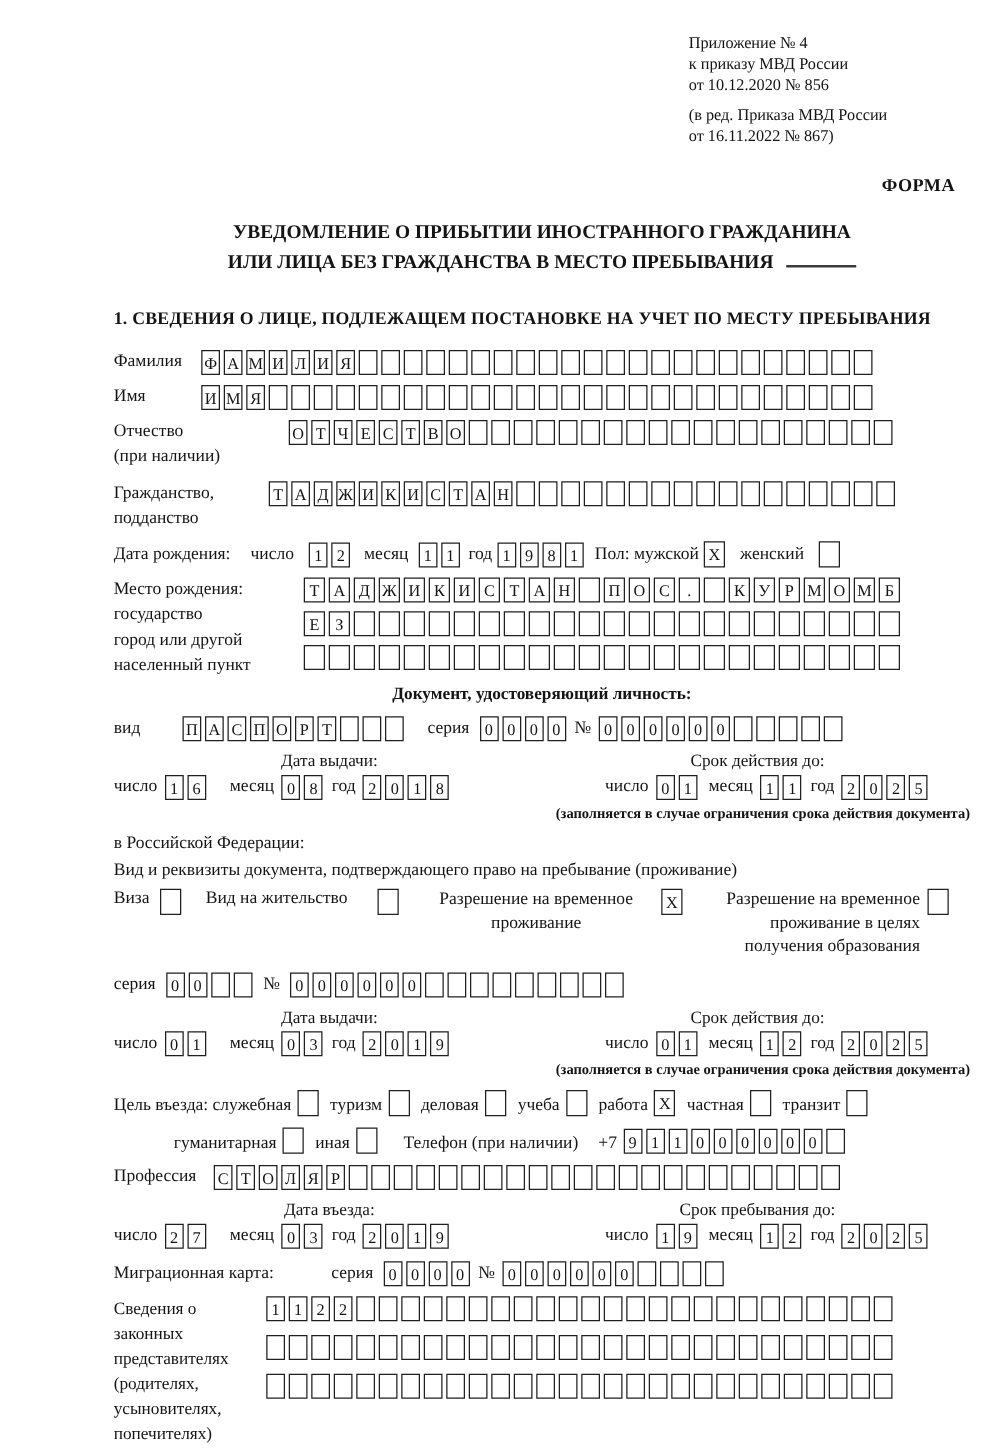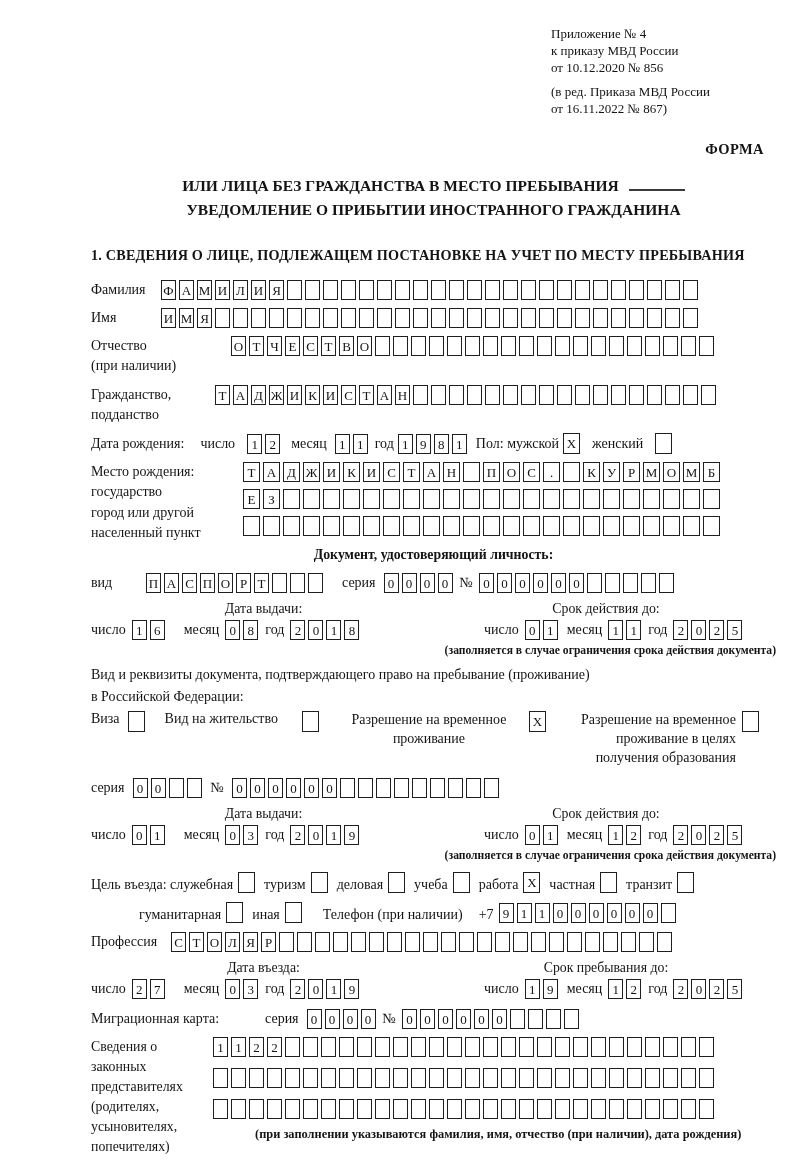--- a/index.html
+++ b/index.html
@@ -79,22 +79,22 @@
     <div>Приложение № 4</div>
     <div>к приказу МВД России</div>
     <div>от 10.12.2020 № 856</div>
     <div class="ed">(в ред. Приказа МВД России</div>
     <div>от 16.11.2022 № 867)</div>
   </div>
 
   <div class="forma">ФОРМА</div>
 
   <div class="title">
+    <div>УВЕДОМЛЕНИЕ О ПРИБЫТИИ ИНОСТРАННОГО ГРАЖДАНИНА</div>
     <div><span>ИЛИ ЛИЦА БЕЗ ГРАЖДАНСТВА В МЕСТО ПРЕБЫВАНИЯ</span><span class="blank-line"></span></div>
-    <div>УВЕДОМЛЕНИЕ О ПРИБЫТИИ ИНОСТРАННОГО ГРАЖДАНИНА</div>
   </div>
 
   <div class="sec-heading">1. СВЕДЕНИЯ О ЛИЦЕ, ПОДЛЕЖАЩЕМ ПОСТАНОВКЕ НА УЧЕТ ПО МЕСТУ ПРЕБЫВАНИЯ</div>
 
   <div class="row">
     <span class="w-surname">Фамилия</span>
     <span class="cells"><span class="cell">Ф</span><span class="cell">А</span><span class="cell">М</span><span class="cell">И</span><span class="cell">Л</span><span class="cell">И</span><span class="cell">Я</span><span class="cell"></span><span class="cell"></span><span class="cell"></span><span class="cell"></span><span class="cell"></span><span class="cell"></span><span class="cell"></span><span class="cell"></span><span class="cell"></span><span class="cell"></span><span class="cell"></span><span class="cell"></span><span class="cell"></span><span class="cell"></span><span class="cell"></span><span class="cell"></span><span class="cell"></span><span class="cell"></span><span class="cell"></span><span class="cell"></span><span class="cell"></span><span class="cell"></span><span class="cell"></span></span>
   </div>
 
   <div class="row">
@@ -179,22 +179,22 @@
           <span class="dg-lbl mgl6">месяц</span>
           <span class="cells"><span class="cell">1</span><span class="cell">1</span></span>
           <span class="dg-lbl mgl4">год</span>
           <span class="cells"><span class="cell">2</span><span class="cell">0</span><span class="cell">2</span><span class="cell">5</span></span>
         </div>
         <div class="date-note">(заполняется в случае ограничения срока действия документа)</div>
       </div>
     </div>
   </div>
 
+  <div class="plain">в Российской Федерации:</div>
   <div class="plain">Вид и реквизиты документа, подтверждающего право на пребывание (проживание)</div>
-  <div class="plain">в Российской Федерации:</div>
 
   <div class="row top" style="margin-top:4px;">
     <span class="cbitem">
       <span class="cblabel">Виза</span>
       <span class="cells cbx"><span class="cell"></span></span>
     </span>
     <span class="cbitem mgl20">
       <span class="cblabel">Вид на жительство</span>
       <span class="cells cbx mgl16"><span class="cell"></span></span>
     </span>
@@ -338,17 +338,16 @@
       <div>законных</div>
       <div>представителях</div>
       <div>(родителях,</div>
       <div>усыновителях,</div>
       <div>попечителях)</div>
     </span>
     <span class="stackrows" style="--gap:10px;">
       <span class="cells" style="margin-bottom:11px;"><span class="cell">1</span><span class="cell">1</span><span class="cell">2</span><span class="cell">2</span><span class="cell"></span><span class="cell"></span><span class="cell"></span><span class="cell"></span><span class="cell"></span><span class="cell"></span><span class="cell"></span><span class="cell"></span><span class="cell"></span><span class="cell"></span><span class="cell"></span><span class="cell"></span><span class="cell"></span><span class="cell"></span><span class="cell"></span><span class="cell"></span><span class="cell"></span><span class="cell"></span><span class="cell"></span><span class="cell"></span><span class="cell"></span><span class="cell"></span><span class="cell"></span><span class="cell"></span></span>
       <span class="cells" style="margin-bottom:11px;"><span class="cell"></span><span class="cell"></span><span class="cell"></span><span class="cell"></span><span class="cell"></span><span class="cell"></span><span class="cell"></span><span class="cell"></span><span class="cell"></span><span class="cell"></span><span class="cell"></span><span class="cell"></span><span class="cell"></span><span class="cell"></span><span class="cell"></span><span class="cell"></span><span class="cell"></span><span class="cell"></span><span class="cell"></span><span class="cell"></span><span class="cell"></span><span class="cell"></span><span class="cell"></span><span class="cell"></span><span class="cell"></span><span class="cell"></span><span class="cell"></span><span class="cell"></span></span>
       <span class="cells"><span class="cell"></span><span class="cell"></span><span class="cell"></span><span class="cell"></span><span class="cell"></span><span class="cell"></span><span class="cell"></span><span class="cell"></span><span class="cell"></span><span class="cell"></span><span class="cell"></span><span class="cell"></span><span class="cell"></span><span class="cell"></span><span class="cell"></span><span class="cell"></span><span class="cell"></span><span class="cell"></span><span class="cell"></span><span class="cell"></span><span class="cell"></span><span class="cell"></span><span class="cell"></span><span class="cell"></span><span class="cell"></span><span class="cell"></span><span class="cell"></span><span class="cell"></span></span>
-      <div class="rep-note" style="margin-left:42px;">(при заполнении указываются фамилия, имя, отчество (при наличии), дата рождения)</div>
     </span>
   </div>
 
 </div>
 
 </body></html>

